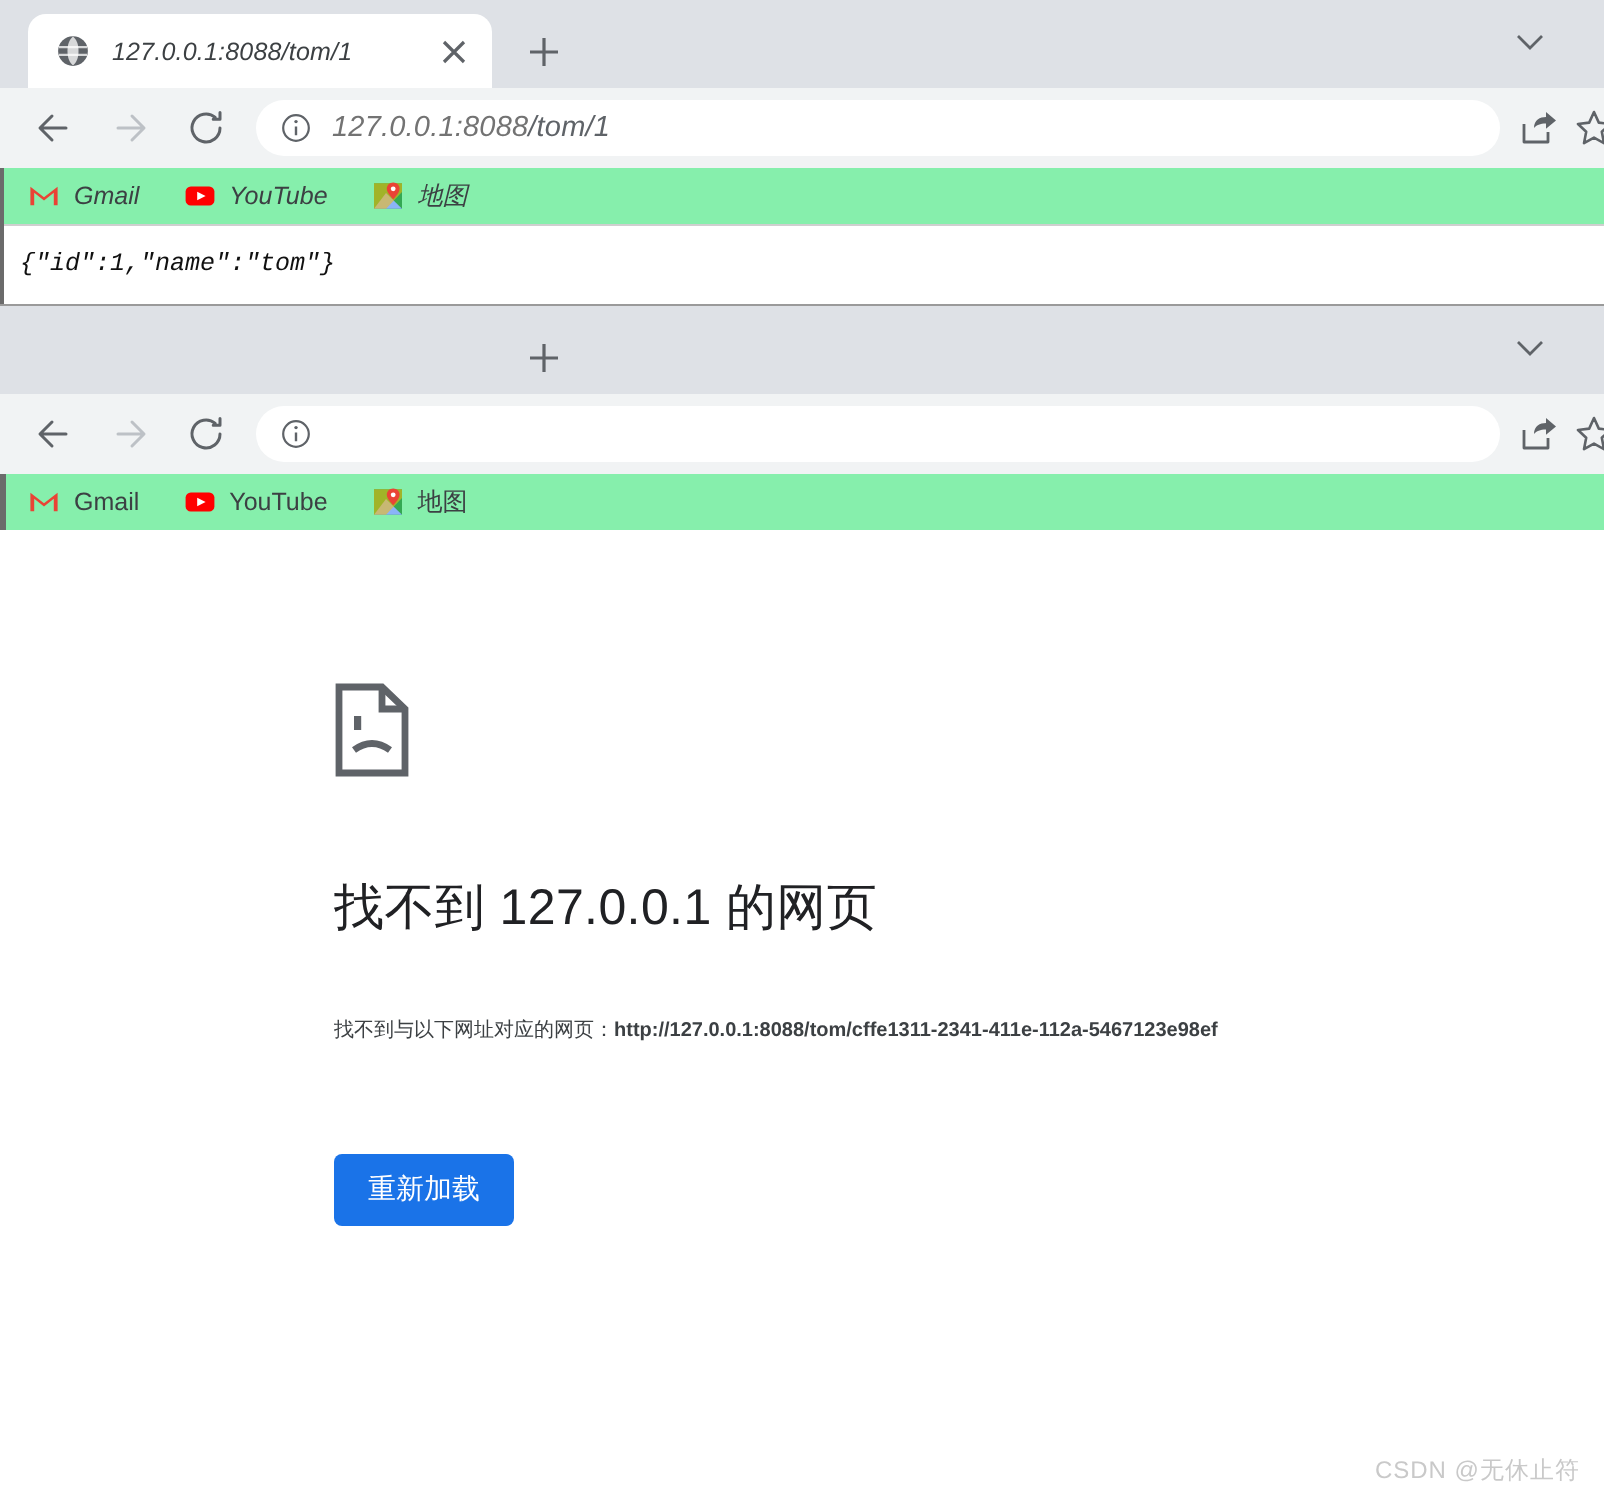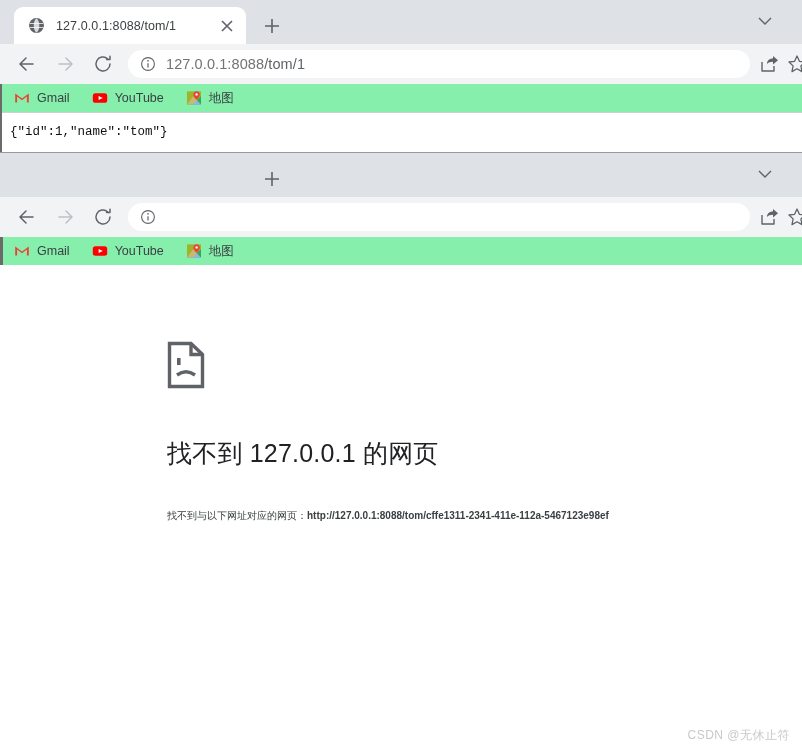--- a/index.html
+++ b/index.html
@@ -149,21 +149,21 @@
     margin-right: 7px;
     flex: 0 0 16px;
     display: block;
   }
   .bm-label {
     font-size: 12.5px;
     color: #3c4043;
   }
 
   
-  #win1 { top: 0; height: 132px; }
+  #win1 { top: 0; height: 132px; font-style: italic; }
   #win1 .content {
     height: 40px;
     background: #ffffff;
     border-top: 1px solid #cfcfcf;
     padding: 12px 0 0 10px;
     box-sizing: border-box;
   }
   .json-body {
     font-family: "Liberation Mono", monospace;
     font-size: 12.5px;
@@ -443,17 +443,18 @@
         <path d="M24 2.5 V13.5 H35.5" fill="none" stroke="#5f6368" stroke-width="3.4"></path>
         <rect x="10" y="17" width="3.6" height="7" fill="#5f6368"></rect>
         <path d="M10 34 Q19 27.5 28 34" fill="none" stroke="#5f6368" stroke-width="3.4"></path>
       </svg>
 
       <div class="err-title">找不到 127.0.0.1 的网页</div>
 
       <div class="err-desc"><span>找不到与以下网址对应的网页：</span><b>http://127.0.0.1:8088/tom/cffe1311-2341-411e-112a-5467123e98ef</b></div>
 
 
+      <button class="err-reload">重新加载</button>
     </div>
   </div>
 </div>
 
 <div class="watermark">CSDN @无休止符</div>
 
 </body></html>

